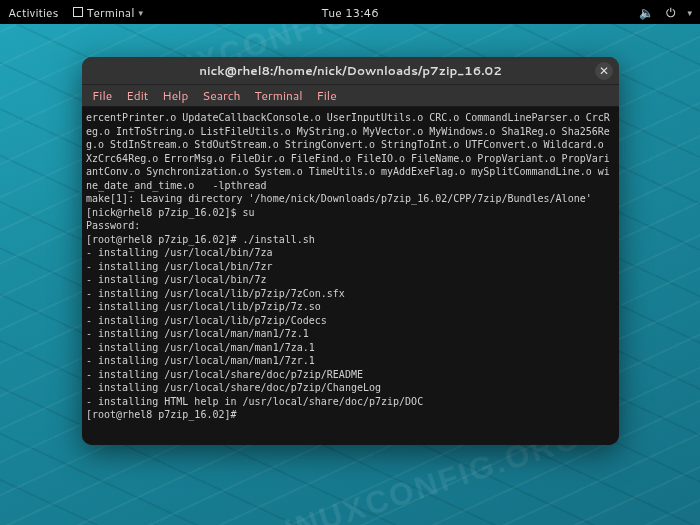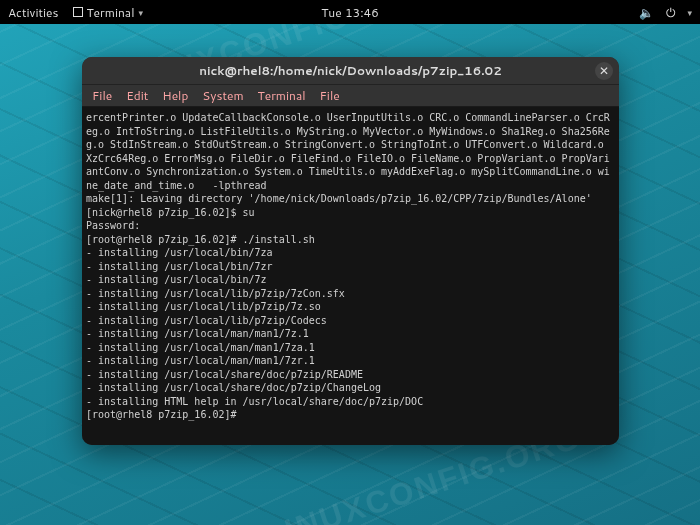--- a/index.html
+++ b/index.html
@@ -112,18 +112,18 @@
   <div class="titlebar">
     <span>nick@rhel8:/home/nick/Downloads/p7zip_16.02</span>
     <div class="title-close">
       <span>✕</span>
     </div>
   </div>
   <div class="menubar">
     <span>File</span>
     <span>Edit</span>
     <span>Help</span>
-    <span>System</span>
+    <span>Search</span>
     <span>Terminal</span>
     <span>File</span>
   </div>
   <div class="terminal-body" id="terminal-body"><span class="line">ercentPrinter.o UpdateCallbackConsole.o UserInputUtils.o CRC.o CommandLineParser.o CrcReg.o IntToString.o ListFileUtils.o MyString.o MyVector.o MyWindows.o Sha1Reg.o Sha256Reg.o StdInStream.o StdOutStream.o StringConvert.o StringToInt.o UTFConvert.o Wildcard.o XzCrc64Reg.o ErrorMsg.o FileDir.o FileFind.o FileIO.o FileName.o PropVariant.o PropVariantConv.o Synchronization.o System.o TimeUtils.o myAddExeFlag.o mySplitCommandLine.o wine_date_and_time.o   -lpthread</span><span class="line">make[1]: Leaving directory '/home/nick/Downloads/p7zip_16.02/CPP/7zip/Bundles/Alone'</span><span class="line">[nick@rhel8 p7zip_16.02]$ su</span><span class="line">Password:</span><span class="line">[root@rhel8 p7zip_16.02]# ./install.sh</span><span class="line">- installing /usr/local/bin/7za</span><span class="line">- installing /usr/local/bin/7zr</span><span class="line">- installing /usr/local/bin/7z</span><span class="line">- installing /usr/local/lib/p7zip/7zCon.sfx</span><span class="line">- installing /usr/local/lib/p7zip/7z.so</span><span class="line">- installing /usr/local/lib/p7zip/Codecs</span><span class="line">- installing /usr/local/man/man1/7z.1</span><span class="line">- installing /usr/local/man/man1/7za.1</span><span class="line">- installing /usr/local/man/man1/7zr.1</span><span class="line">- installing /usr/local/share/doc/p7zip/README</span><span class="line">- installing /usr/local/share/doc/p7zip/ChangeLog</span><span class="line">- installing HTML help in /usr/local/share/doc/p7zip/DOC</span><span class="line">[root@rhel8 p7zip_16.02]# </span></div>
 </div>
 
 </body></html>

